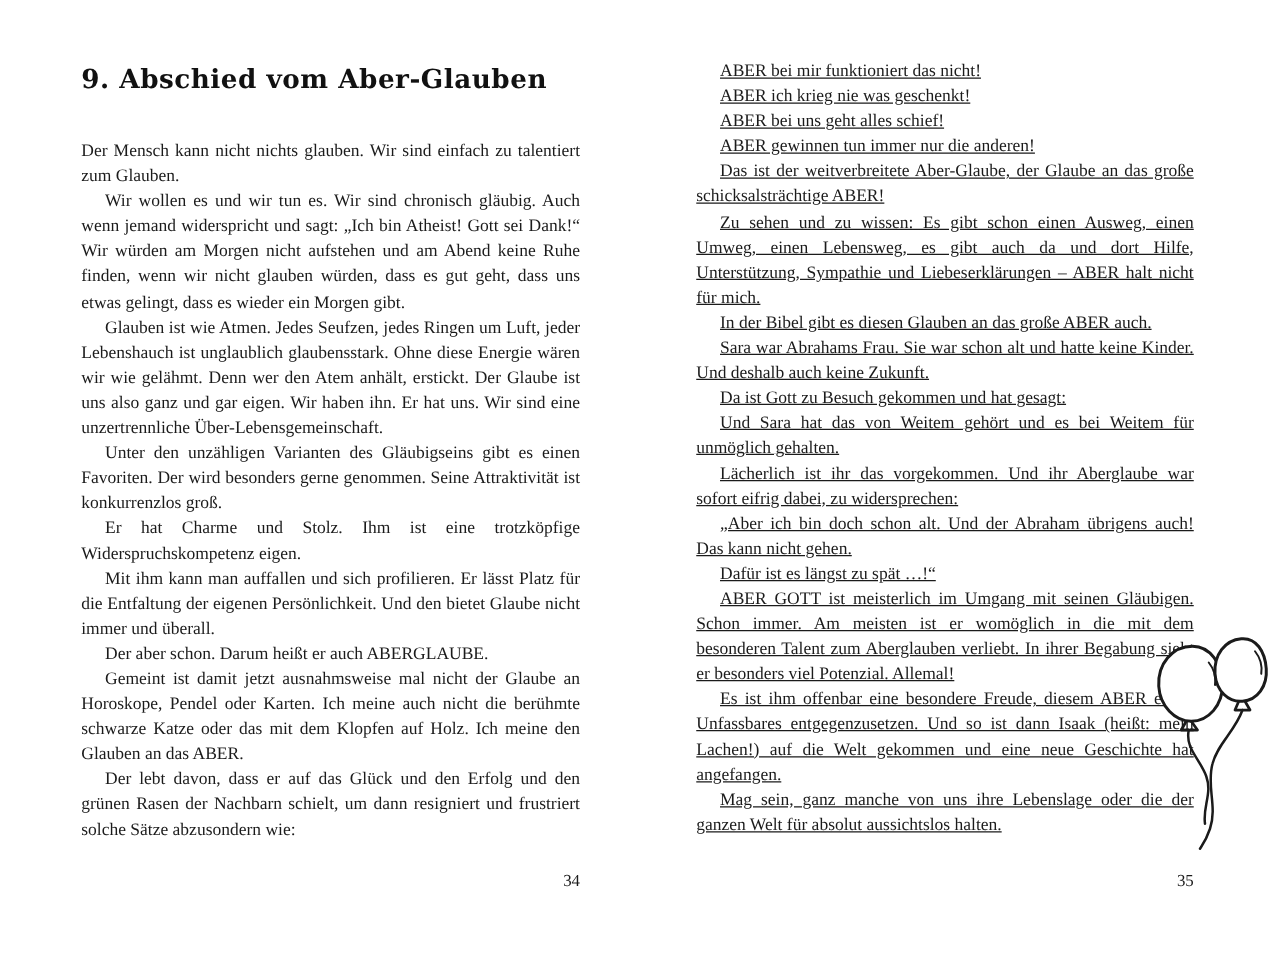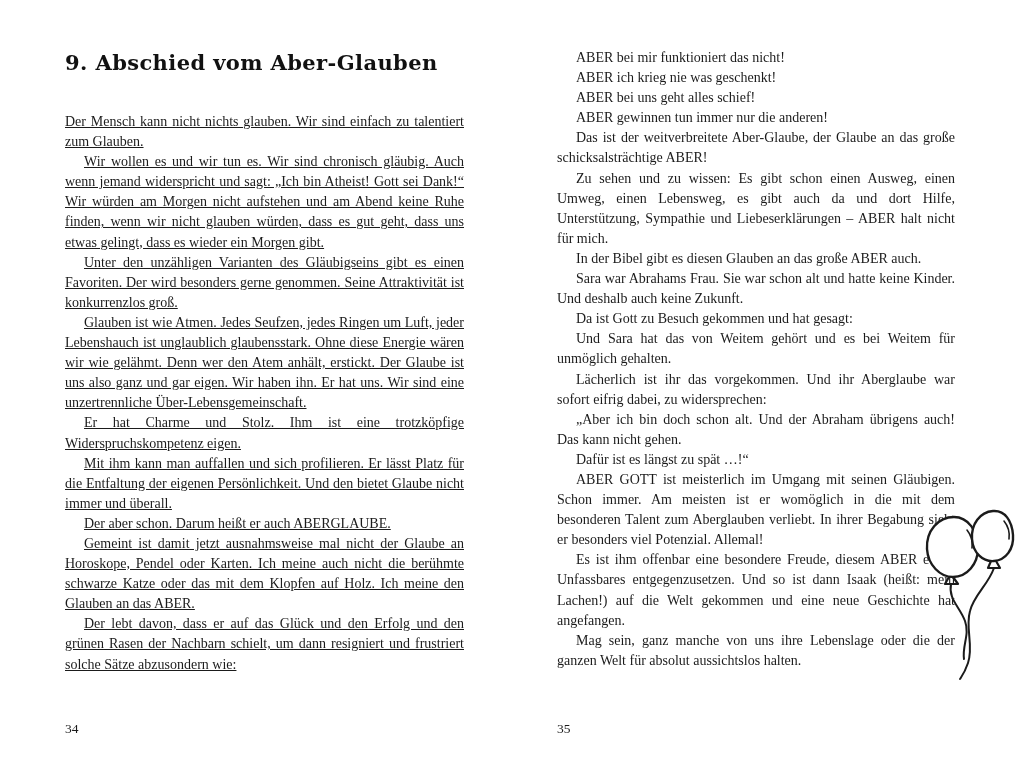--- a/index.html
+++ b/index.html
@@ -14,76 +14,75 @@
     font-family: "Liberation Serif", "DejaVu Serif", serif;
     position: relative;
     overflow: hidden;
   }
   .page {
     position: absolute;
     top: 0;
     height: 769px;
   }
   .page-left  { left: 65px;  width: 399px; }
-  .page-right { left: 557px; width: 398px; }
+  .page-right { left: 557px; width: 398px; text-decoration: underline; }
 
   .chapter-title {
     font-family: "DejaVu Serif", serif;
     font-weight: 700;
     font-size: 21px;
     letter-spacing: 0.4px;
     margin: 0;
     padding-top: 50px;
     color: #111;
   }
   .body-text { }
-  .page-left .body-text  { margin-top: 37px; text-decoration: underline; }
+  .page-left .body-text  { margin-top: 37px; }
   .page-right .body-text { margin-top: 48px; }
 
   .body-text p {
     margin: 0;
     font-size: 14px;
     line-height: 20.1px;
     text-align: justify;
     text-indent: 19px;
     hyphens: auto;
     -webkit-hyphens: auto;
   }
   .body-text p.noindent { text-indent: 0; }
 
   .page-number {
     position: absolute;
     top: 697px;
     left: 0;
     width: 100%;
-    text-align: left;
+    text-align: right;
     font-size: 13.5px;
     color: #1b1b1b;
-    margin-top: 24px;
   }
 
   .balloons {
     position: absolute;
     left: 918px;
     top: 503px;
     width: 102px;
     height: 180px;
     pointer-events: none;
   }
 </style>
 </head>
 <body>
 
 <div class="page page-left">
   <h1 class="chapter-title">9. Abschied vom Aber-Glauben</h1>
   <div class="body-text">
     <p class="noindent">Der Mensch kann nicht nichts glauben. Wir sind einfach zu talentiert zum Glauben.</p>
     <p>Wir wollen es und wir tun es. Wir sind chronisch gläubig. Auch wenn jemand widerspricht und sagt: „Ich bin Atheist! Gott sei Dank!“ Wir würden am Morgen nicht aufstehen und am Abend keine Ruhe finden, wenn wir nicht glauben würden, dass es gut geht, dass uns etwas gelingt, dass es wieder ein Morgen gibt.</p>
+    <p>Glauben ist wie Atmen. Jedes Seufzen, jedes Ringen um Luft, jeder Lebenshauch ist unglaublich glaubensstark. Ohne diese Energie wären wir wie gelähmt. Denn wer den Atem anhält, erstickt. Der Glaube ist uns also ganz und gar eigen. Wir haben ihn. Er hat uns. Wir sind eine unzertrennliche Über-Lebensgemeinschaft.</p>
     <p>Unter den unzähligen Varianten des Gläubigseins gibt es einen Favoriten. Der wird besonders gerne genommen. Seine Attraktivität ist konkurrenzlos groß.</p>
-    <p>Glauben ist wie Atmen. Jedes Seufzen, jedes Ringen um Luft, jeder Lebenshauch ist unglaublich glaubensstark. Ohne diese Energie wären wir wie gelähmt. Denn wer den Atem anhält, erstickt. Der Glaube ist uns also ganz und gar eigen. Wir haben ihn. Er hat uns. Wir sind eine unzertrennliche Über-Lebensgemeinschaft.</p>
     <p>Er hat Charme und Stolz. Ihm ist eine trotzköpfige Widerspruchskompetenz eigen.</p>
     <p>Mit ihm kann man auffallen und sich profilieren. Er lässt Platz für die Entfaltung der eigenen Persönlichkeit. Und den bietet Glaube nicht immer und überall.</p>
     <p>Der aber schon. Darum heißt er auch ABERGLAUBE.</p>
     <p>Gemeint ist damit jetzt ausnahmsweise mal nicht der Glaube an Horoskope, Pendel oder Karten. Ich meine auch nicht die berühmte schwarze Katze oder das mit dem Klopfen auf Holz. Ich meine den Glauben an das ABER.</p>
     <p>Der lebt davon, dass er auf das Glück und den Erfolg und den grünen Rasen der Nachbarn schielt, um dann resigniert und frustriert solche Sätze abzusondern wie:</p>
   </div>
   <div class="page-number">34</div>
 </div>
 
 <div class="page page-right">

